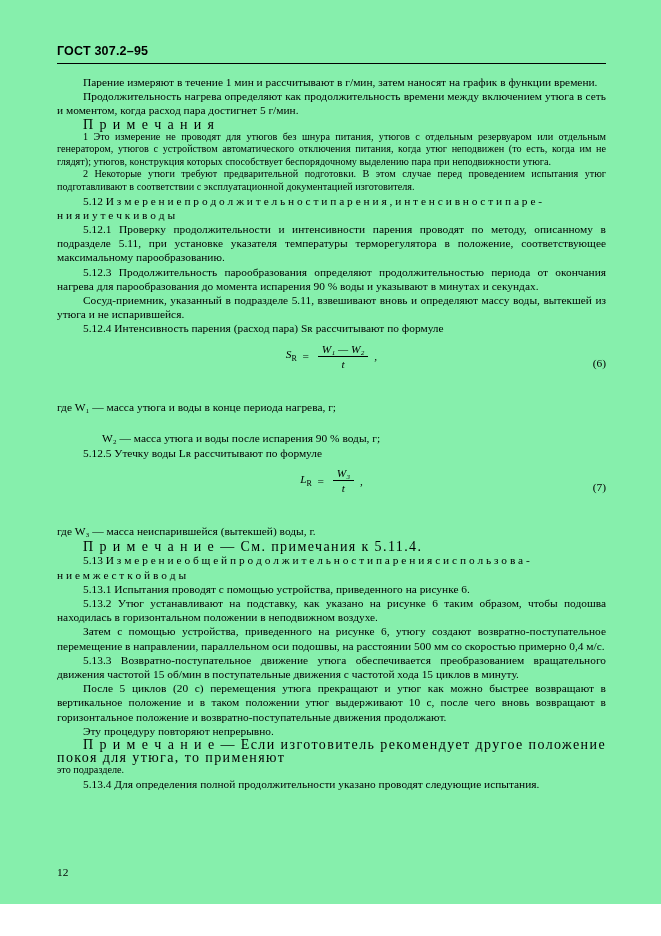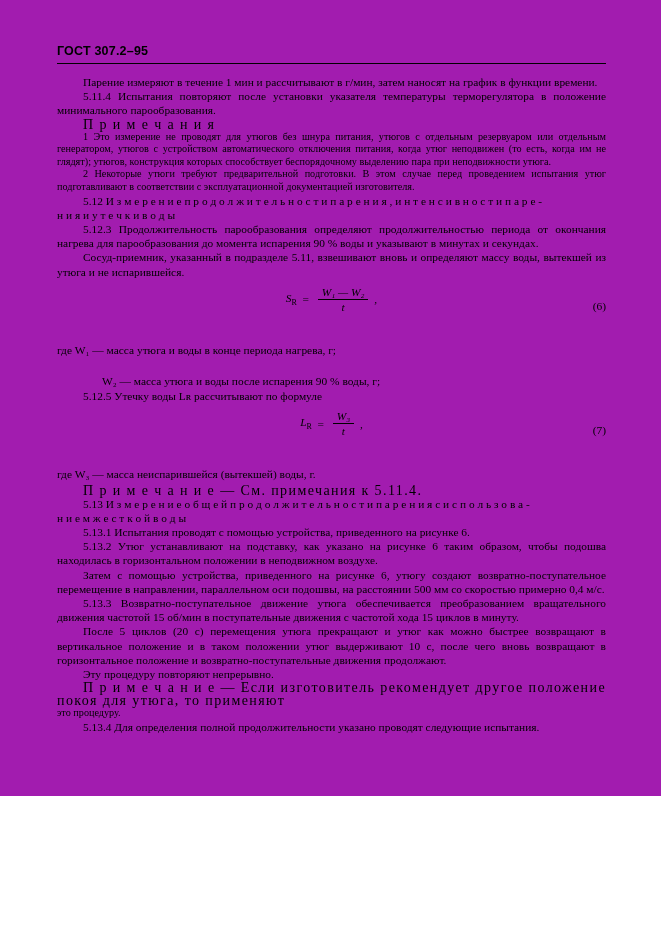--- a/index.html
+++ b/index.html
@@ -3,22 +3,22 @@
 <meta charset="utf-8">
 <style>
   html, body {
     margin: 0;
     padding: 0;
     background: #ffffff;
   }
   .page {
     position: relative;
     width: 661px;
-    height: 796px;
-    background: #a21caf;
+    height: 904px;
+    background: #86efac;
     font-family: "Liberation Serif", serif;
     color: #000000;
     box-sizing: border-box;
     overflow: hidden;
   }
   .header {
     position: absolute;
     top: 44px;
     left: 57px;
     width: 560px;
@@ -133,31 +133,33 @@
 <body>
 
 <div class="page">
 
   <div class="header">ГОСТ 307.2–95</div>
   <div class="header-rule"></div>
 
   <div class="body-col">
 
     <p class="ind">Парение измеряют в течение 1 мин и рассчитывают в г/мин, затем наносят на график в функции времени.</p>
-    <p class="ind">5.11.4  Испытания повторяют после установки указателя температуры терморегулятора в положение минимального парообразования.</p>
+    <p class="ind">Продолжительность нагрева определяют как продолжительность времени между включением утюга в сеть и моментом, когда расход пара достигнет 5 г/мин.</p>
 
     <p class="note-head">П р и м е ч а н и я</p>
     <p class="small ind">1 Это измерение не проводят для утюгов без шнура питания, утюгов с отдельным резервуаром или отдельным генератором, утюгов с устройством автоматического отключения питания, когда утюг неподвижен (то есть, когда им не глядят); утюгов, конструкция которых способствует беспорядочному выделению пара при неподвижности утюга.</p>
     <p class="small ind">2 Некоторые утюги требуют предварительной подготовки. В этом случае перед проведением испытания утюг подготавливают в соответствии с эксплуатационной документацией изготовителя.</p>
 
     <p class="spaced-head">5.12  И з м е р е н и е   п р о д о л ж и т е л ь н о с т и   п а р е н и я ,   и н т е н с и в н о с т и   п а р е -</p>
     <p>н и я   и   у т е ч к и   в о д ы</p>
 
+    <p class="ind">5.12.1  Проверку продолжительности и интенсивности парения проводят по методу, описанному в подразделе 5.11, при установке указателя температуры терморегулятора в положение, соответствующее максимальному парообразованию.</p>
     <p class="ind">5.12.3  Продолжительность парообразования определяют продолжительностью периода от окончания нагрева для парообразования до момента испарения 90 % воды и указывают в минутах и секундах.</p>
     <p class="ind">Сосуд-приемник, указанный в подразделе 5.11, взвешивают вновь и определяют массу воды, вытекшей из утюга и не испарившейся.</p>
+    <p class="ind">5.12.4  Интенсивность парения (расход пара) Sʀ рассчитывают по формуле</p>
 
     <div class="formula-block">
       <div class="formula">
         <span class="lhs"><span>S</span><span class="sub">R</span></span>
         <span class="lhs" style="font-style:normal">&nbsp;=&nbsp;</span>
         <span class="frac">
           <span class="num it">W₁ — W₂</span>
           <span class="den it">t</span>
         </span>
         <span class="lhs" style="font-style:normal">,</span>
@@ -191,20 +193,20 @@
     <p>н и е м   ж е с т к о й   в о д ы</p>
 
     <p class="ind">5.13.1  Испытания проводят с помощью устройства, приведенного на рисунке 6.</p>
     <p class="ind">5.13.2  Утюг устанавливают на подставку, как указано на рисунке 6 таким образом, чтобы подошва находилась в горизонтальном положении в неподвижном воздухе.</p>
     <p class="ind">Затем с помощью устройства, приведенного на рисунке 6, утюгу создают возвратно-поступательное перемещение в направлении, параллельном оси подошвы, на расстоянии 500 мм со скоростью примерно 0,4 м/с.</p>
     <p class="ind">5.13.3  Возвратно-поступательное движение утюга обеспечивается преобразованием вращательного движения частотой 15 об/мин в поступательные движения с частотой хода 15 циклов в минуту.</p>
     <p class="ind">После 5 циклов (20 с) перемещения утюга прекращают и утюг как можно быстрее возвращают в вертикальное положение и в таком положении утюг выдерживают 10 с, после чего вновь возвращают в горизонтальное положение и возвратно-поступательные движения продолжают.</p>
     <p class="ind">Эту процедуру повторяют непрерывно.</p>
 
     <p class="note-head">П р и м е ч а н и е — Если изготовитель рекомендует другое положение покоя для утюга, то применяют</p>
-    <p class="small">это процедуру.</p>
+    <p class="small">это подразделе.</p>
 
     <p class="ind">5.13.4  Для определения полной продолжительности указано проводят следующие испытания.</p>
 
   </div>
 
   <div class="pageno">12</div>
 </div>
 
 </body></html>

